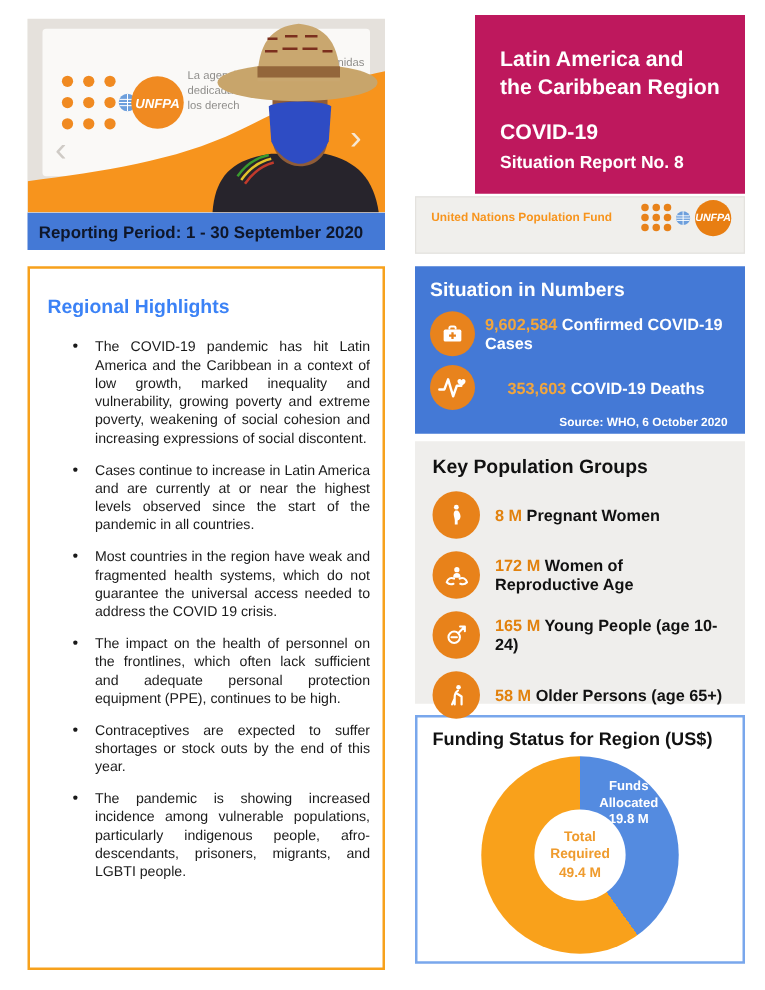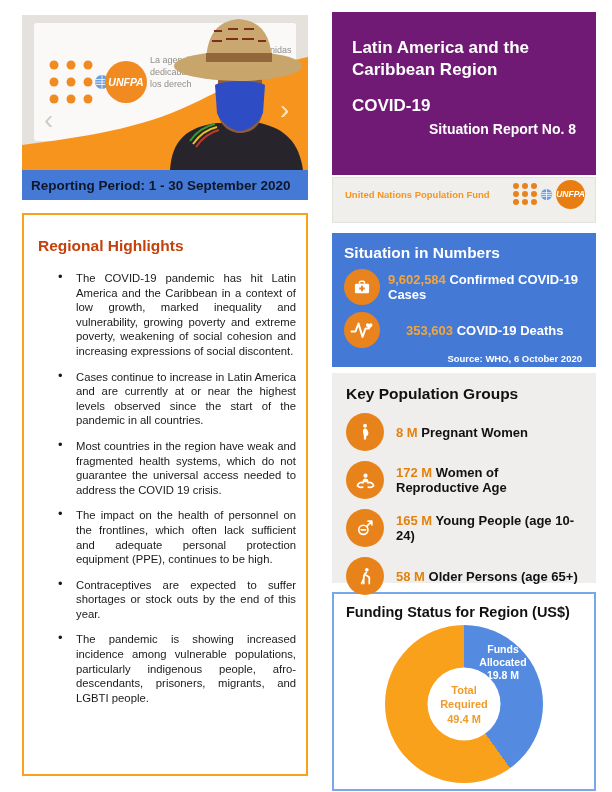--- a/index.html
+++ b/index.html
@@ -8,33 +8,33 @@
 
   
   .col-left { position:absolute; left:22px; top:15px; width:286px; }
   .photo { position:relative; width:286px; height:155px; overflow:hidden; background:#E5E1DC; }
   .photo svg { display:block; }
 
   .reporting-bar { height:30px; background:#4479D6; color:#0f172a; font-weight:bold;
     font-size:13.5px; display:flex; align-items:center; padding-left:9px; }
 
   .highlights-box { margin-top:13px; height:563px; border:2px solid #F7A11C; background:#fff; overflow:hidden; }
-  .highlights-title { color:#c2410c; font-size:15.5px; font-weight:bold; margin:22px 0 16px 14px; }
+  .highlights-title { color:#3b82f6; font-size:15.5px; font-weight:bold; margin:22px 0 16px 14px; }
   .highlights-list { list-style:none; padding-right:10px; }
   .highlights-list li { position:relative; padding-left:52px; margin-bottom:11px;
     font-size:11.3px; line-height:14.6px; color:#1a1a1a; text-align:justify; }
   .highlights-list li::before { content:"•"; position:absolute; left:34px; top:-1px; font-size:13px; }
 
   
   .col-right { position:absolute; left:332px; top:12px; width:264px; }
 
-  .header-box { background:#701a75; height:163px; padding:25px 20px 0; color:#fff; font-weight:bold; }
+  .header-box { background:#be185d; height:143px; padding:25px 20px 0; color:#fff; font-weight:bold;margin-left:48px; }
   .header-title { font-size:17px; line-height:1.28; }
   .header-covid { font-size:17px; margin-top:15px; }
-  .header-report { font-size:14px; margin-top:5px;text-align:right; }
+  .header-report { font-size:14px; margin-top:5px; }
 
   .logo-strip { margin-top:2px; height:46px; background:#F0EFEC; border:1px solid #E4E2DE;
     display:flex; align-items:center; justify-content:space-between; padding:0 10px 12px 12px; }
   .strip-text { color:#F7941D; font-weight:bold; font-size:9.5px; }
   .strip-logo { display:flex; align-items:center; gap:3px; }
   .dots-grid { display:grid; grid-template-columns:repeat(3,6px); grid-auto-rows:6px; gap:2px 3px; }
   .dots-grid span { width:6px; height:6px; border-radius:50%; background:#E8821A; }
   .unfpa-badge { width:29px; height:29px; border-radius:50%; background:#E87E12; color:#fff;
     display:flex; align-items:center; justify-content:center; font-weight:bold; font-style:italic; font-size:8.5px; }
 

